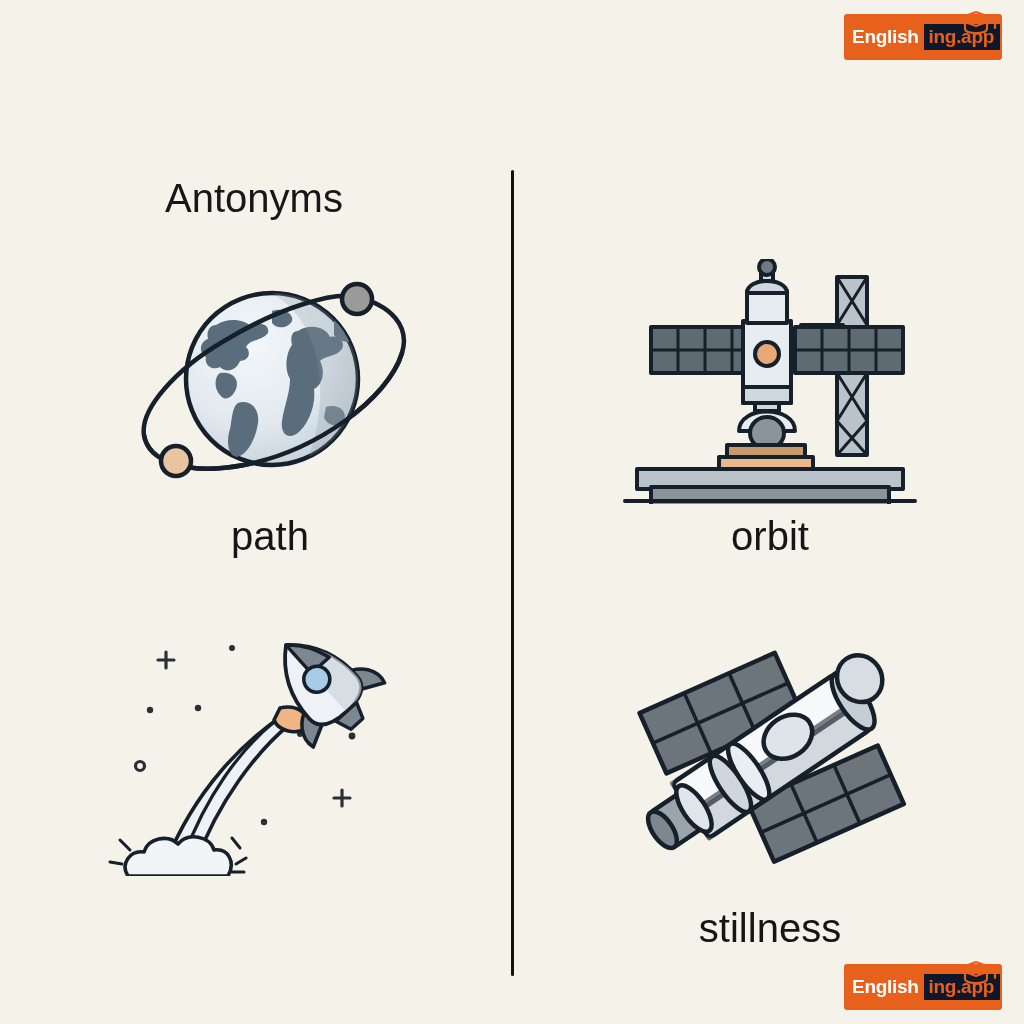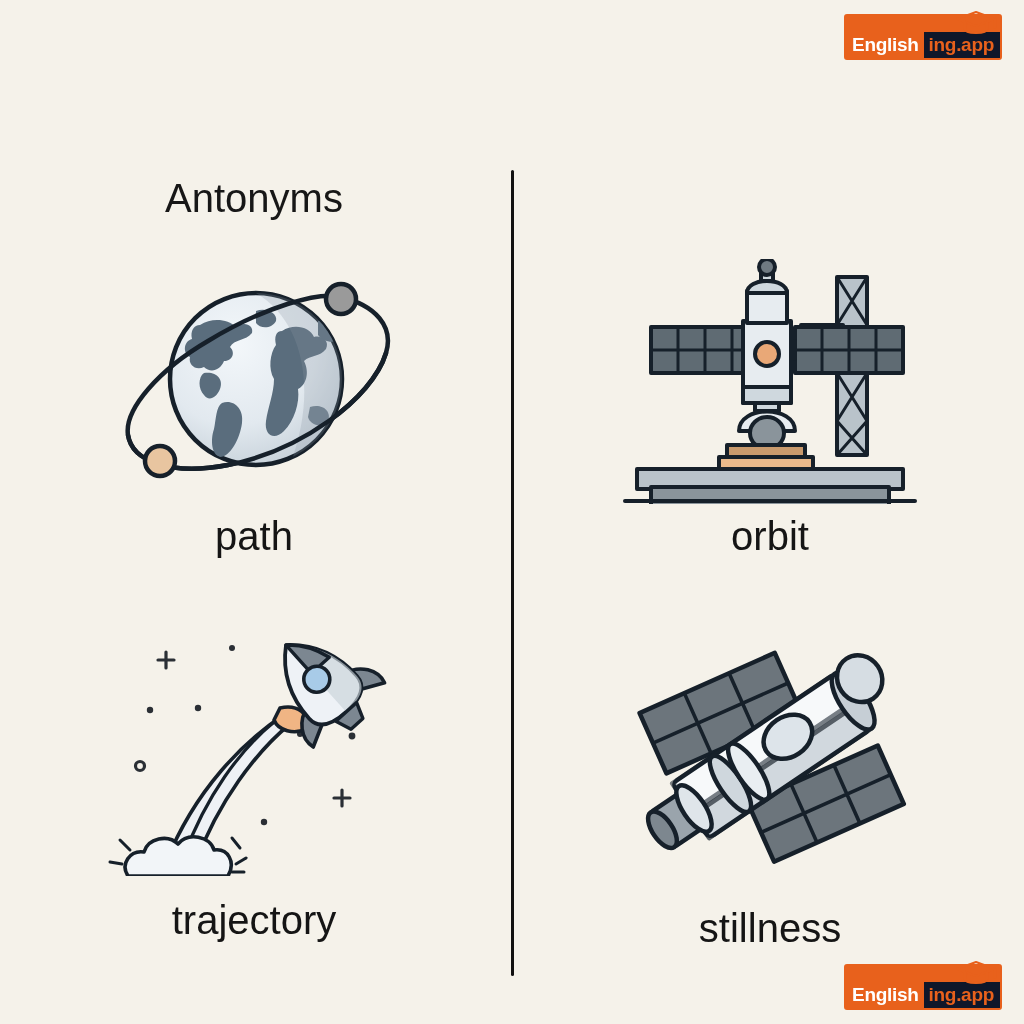--- a/index.html
+++ b/index.html
@@ -26,21 +26,21 @@
     position: absolute;
     display: flex;
     align-items: center;
     height: 30px;
     z-index: 20;
   }
   .brand-logo.top { top: 22px; right: 22px; }
   .brand-logo.bottom { bottom: 22px; right: 22px; }
   .brand-box {
     display: flex;
-    align-items: flex-end;
+    align-items: center;
     background: #e8611c;
     border: 2px solid #e8611c;
     border-radius: 3px;
     height: 46px;
     box-sizing: border-box;
     margin-left: 43px;
   }
   .brand-part-a {
     color: #ffffff;
     font-size: 19px;
@@ -108,21 +108,21 @@
   .col-heading.right { left: 548px; }
 
   
   .cell {
     position: absolute;
     width: 460px;
     display: flex;
     flex-direction: column;
     align-items: center;
   }
-  .cell.c-tl { left: 24px;  top: 256px; }
+  .cell.c-tl { left: 40px;  top: 256px; }
   .cell.c-tr { left: 540px; top: 256px; }
   .cell.c-bl { left: 24px;  top: 626px; }
   .cell.c-br { left: 540px; top: 626px; gap: 8px; }
 
   .art {
     width: 320px;
     height: 250px;
     display: flex;
     align-items: center;
     justify-content: center;
@@ -305,21 +305,20 @@
           <path d="M220 6 C244 26 252 52 252 76 C252 88 244 96 220 96 L220 6 Z" fill="#c9d2d9" opacity="0.65"></path>
 
           <path d="M220 6 C232 16 240 30 244 44 L220 44 Z" fill="#7c8791" stroke="#16202a" stroke-width="3.4" stroke-linejoin="round"></path>
 
           <circle cx="220" cy="52" r="13" fill="#a8cbe8" stroke="#16202a" stroke-width="3.6"></circle>
 
           <path d="M206 96 L234 96 L228 112 L212 112 Z" fill="#7c8791" stroke="#16202a" stroke-width="3.4" stroke-linejoin="round"></path>
         </g>
       </svg>
     </div>
-    <div class="word-label">trajectory</div>
   </div>
 
   <div class="cell c-br">
     <div class="art">
       <svg width="290" height="230" viewBox="0 0 290 230">
         <g stroke="#16202a" stroke-width="4.5" stroke-linejoin="round">
 
           <g transform="rotate(-24 96 78)">
             <rect x="22" y="44" width="148" height="66" fill="#6c757c"></rect>
             <path d="M71 44 L71 110 M120 44 L120 110 M22 77 L170 77" stroke-width="3.6" fill="none"></path>

